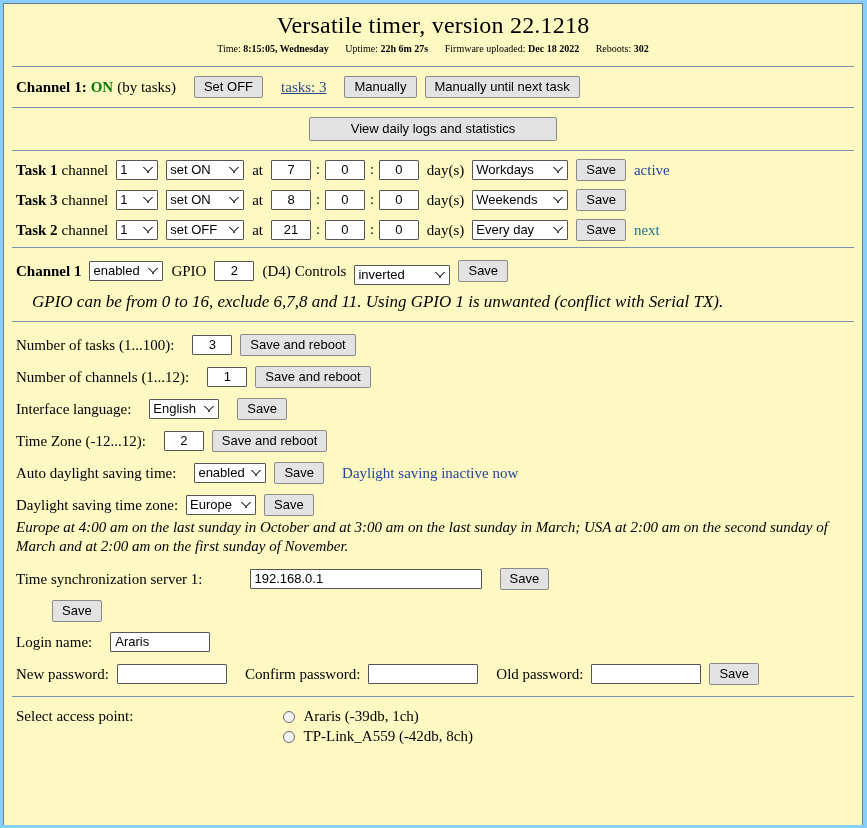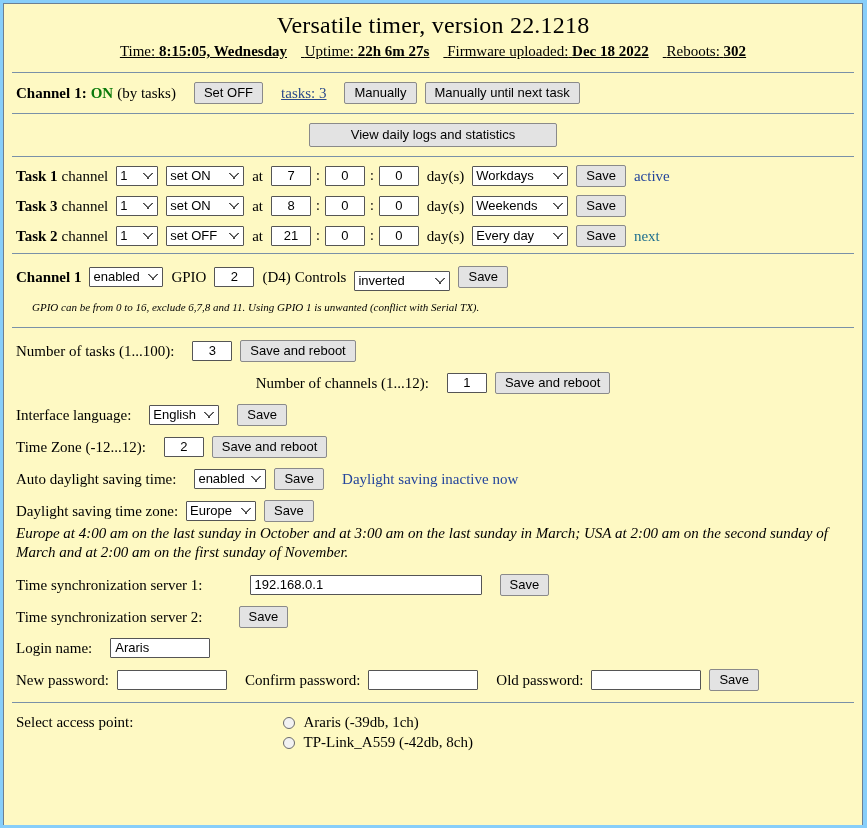--- a/index.html
+++ b/index.html
@@ -36,23 +36,22 @@
   }
   .title {
     text-align: center;
     font-size: 24px;
     padding-top: 8px;
     padding-bottom: 4px;
     letter-spacing: 0.2px;
   }
   .statusline {
     text-align: center;
-    font-size: 15px;
+    font-size: 10px;
     padding-bottom: 12px;
-    text-decoration: underline;
   }
   .sp { display: inline-block; width: 14px; }
   .row {
     padding: 0 12px;
     display: flex;
     align-items: center;
     flex-wrap: nowrap;
   }
   .section { padding-top: 9px; padding-bottom: 9px; }
   .gap { width: 8px; display: inline-block; flex: none; }
@@ -110,21 +109,21 @@
   }
   .num { width: 40px; text-align: center; }
   .colon { padding: 0 5px; font-size: 14px; }
 
   .link { color: #2b4a8b; }
   .link-blue { color: #24459c; }
   .green { color: #0a7a0a; font-weight: bold; }
   .bold { font-weight: bold; }
   .note {
     font-style: italic;
-    font-size: 11px;
+    font-size: 17px;
     padding: 0 12px 0 28px;
     line-height: 19px;
   }
   .note-full {
     font-style: italic;
     font-size: 15px;
     padding: 0 14px 0 12px;
     line-height: 19px;
   }
   .lbl { white-space: nowrap; }
@@ -303,21 +302,21 @@
   <hr class="hr">
 
   <div class="row" style="padding-top:12px;padding-bottom:10px;">
     <span class="lbl">Number of tasks (1...100):</span>
       <span class="gap-lg"></span>
     <input class="txt num" value="3" style="">
       <span class="gap"></span>
     <button>Save and reboot</button>
   </div>
 
-  <div class="row" style="padding-bottom:10px;justify-content:center;">
+  <div class="row" style="padding-bottom:10px;">
     <span class="lbl">Number of channels (1...12):</span>
       <span class="gap-lg"></span>
     <input class="txt num" value="1" style="">
       <span class="gap"></span>
     <button>Save and reboot</button>
   </div>
 
   <div class="row" style="padding-bottom:10px;">
     <span class="lbl">Interface language:</span>
       <span class="gap-lg"></span>
@@ -356,21 +355,20 @@
 
   <div class="row" style="padding-bottom:10px;">
     <span class="lbl">Time synchronization server 1:</span>
       <span class="gap-lg"></span>
     <input class="txt ip" value="192.168.0.1" style="">
       <span class="gap-lg"></span>
     <button>Save</button>
   </div>
 
   <div class="row" style="padding-bottom:10px;">
-    <span class="lbl">Time synchronization server 2:</span>
       <span class="gap-lg"></span>
       <span class="gap-lg"></span>
     <button>Save</button>
   </div>
 
   <div class="row" style="padding-bottom:11px;">
     <span class="lbl">Login name:</span>
       <span class="gap-lg"></span>
     <input class="txt login" value="Araris" style="">
   </div>

